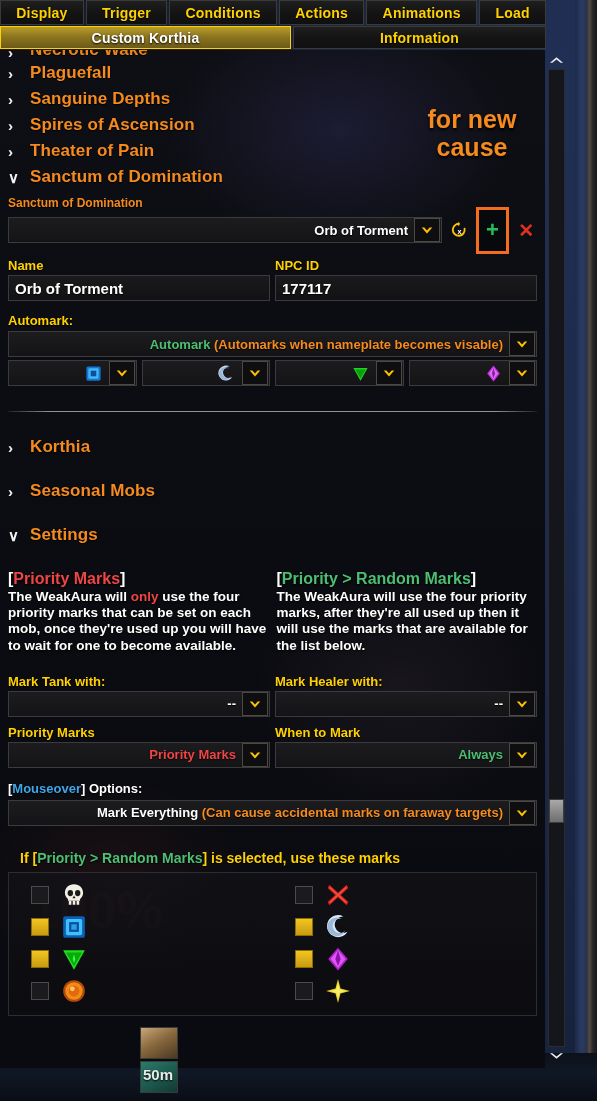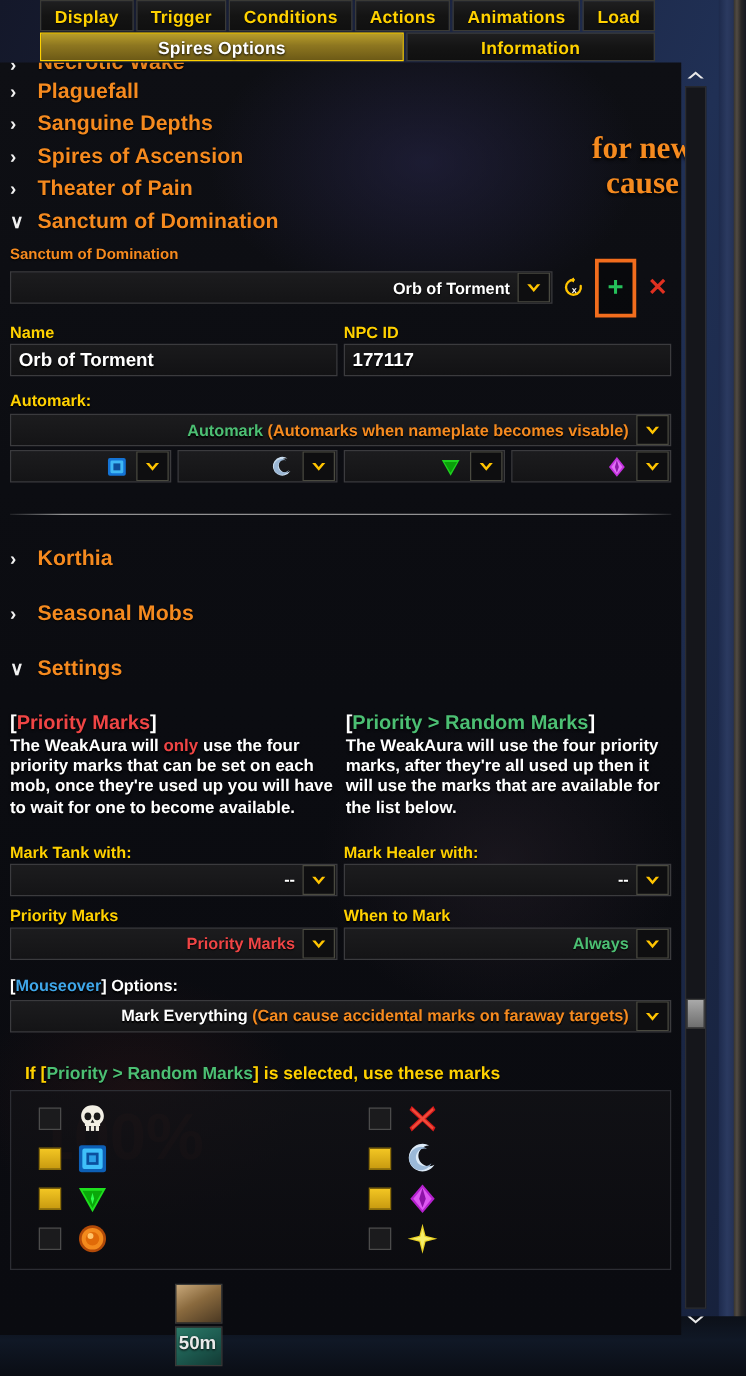--- a/index.html
+++ b/index.html
@@ -58,24 +58,23 @@
 
   
   .tabbar {
     position: absolute;
     left: 0; top: 0;
     width: 597px;
     z-index: 30;
   }
   .tabrow {
     display: flex;
-    width: 492px;
+    width: 546px;
     height: 25px;
     gap: 2px;
-    margin-left: 32px;
   }
   .tab {
     flex: 1 1 auto;
     background: linear-gradient(180deg, #1f1f20 0%, #141414 50%, #101010 100%);
     border: 1px solid #3a3a36;
     color: #ffd100;
     font-size: 14px;
     font-weight: bold;
     display: flex;
     align-items: center;
@@ -383,21 +382,21 @@
   <div class="tabbar">
     <div class="tabrow">
       <div class="tab">Display</div>
       <div class="tab">Trigger</div>
       <div class="tab">Conditions</div>
       <div class="tab">Actions</div>
       <div class="tab">Animations</div>
       <div class="tab">Load</div>
     </div>
     <div class="tabrow tabrow2">
-      <div class="tab wide active">Spires Options</div>
+      <div class="tab wide active">Custom Korthia</div>
       <div class="tab wide2">Information</div>
     </div>
   </div>
 
   <div class="panel">
 
     <div class="watermark" style="left:30px; top:830px; font-size:52px;">100%</div>
     <div class="watermark" style="left:25px; top:640px; font-size:22px; color:rgba(160,150,140,0.13);">Hantverkarn</div>
 
     <div class="content">
@@ -718,21 +717,21 @@
                 <path d="M12 4.5 L13.5 10.5 L19.5 12 L13.5 13.5 L12 19.5 L10.5 13.5 L4.5 12 L10.5 10.5 Z" fill="#f6ef6a"></path>
               </svg>
             </span>
           </div>
         </div>
       </div>
 
     </div>
   </div>
 
-  <div class="annot" style="left:434px; top:105px; width:160px;font-family:Liberation Serif, serif;">
+  <div class="annot" style="left:392px; top:105px; width:160px;">
     <div>for new</div>
     <div>cause</div>
   </div>
 
   <div class="scrollbar">
     <div class="sb-arrow sb-up">
       <svg viewBox="0 0 16 10" width="15" height="10">
           <path d="M1 8 L8 2 L15 8 L12.4 8 L8 4.4 L3.6 8 Z" fill="#e8e8e8"></path>
         </svg>
     </div>

